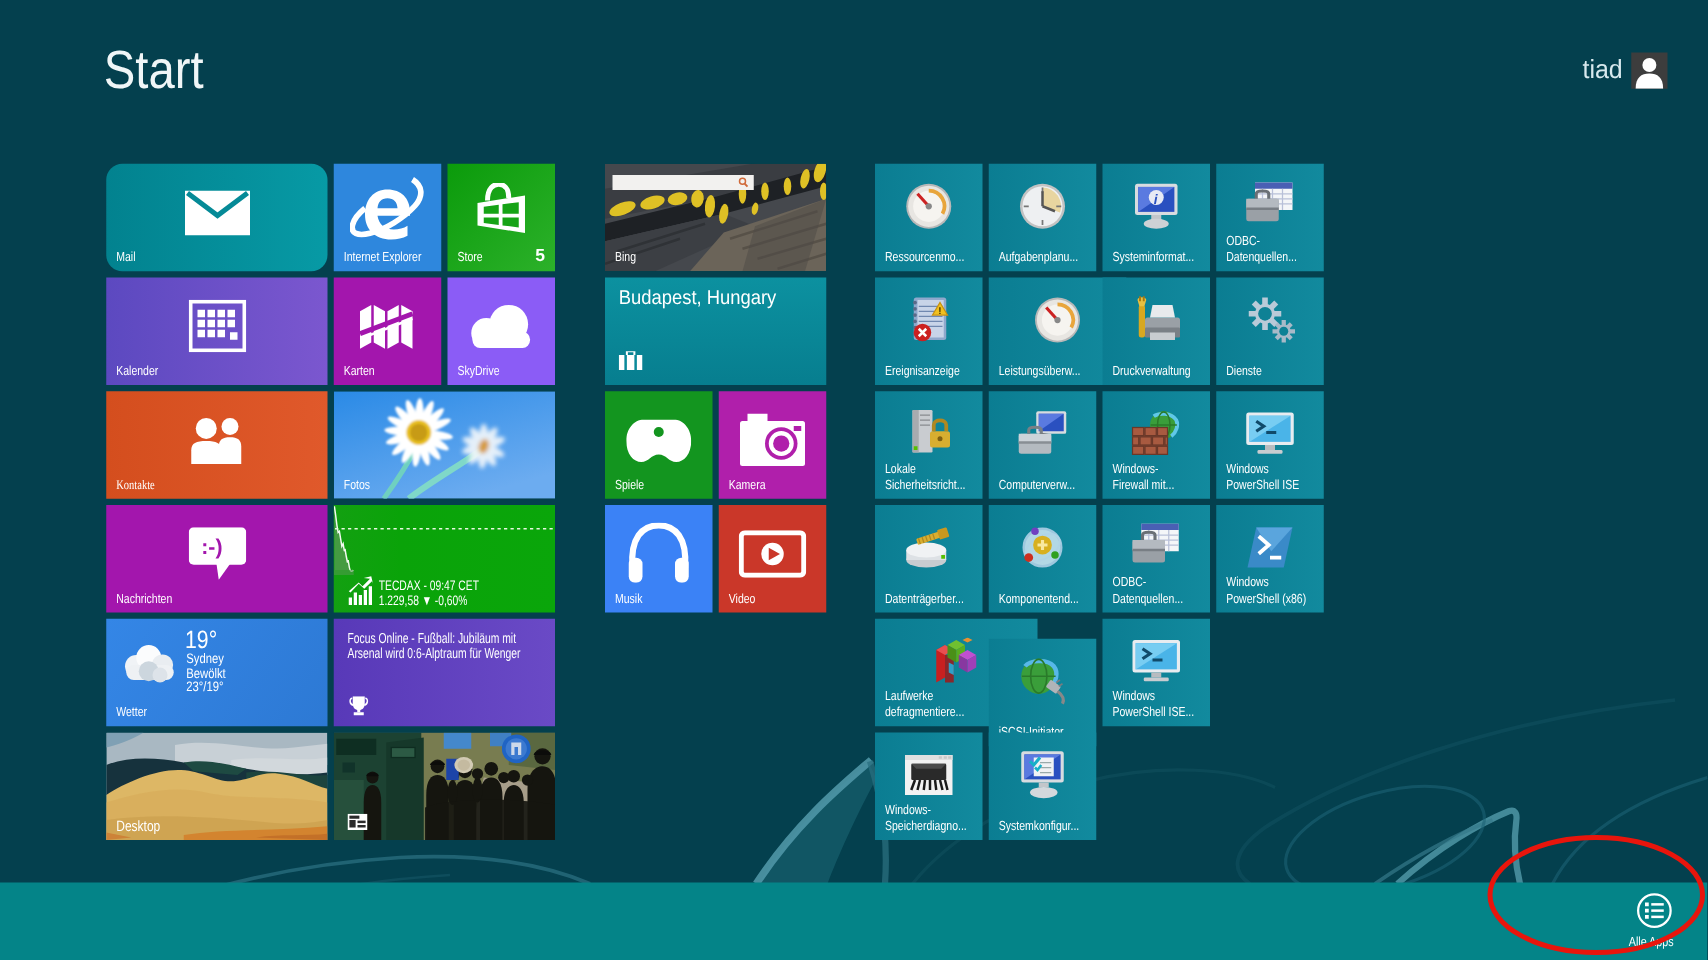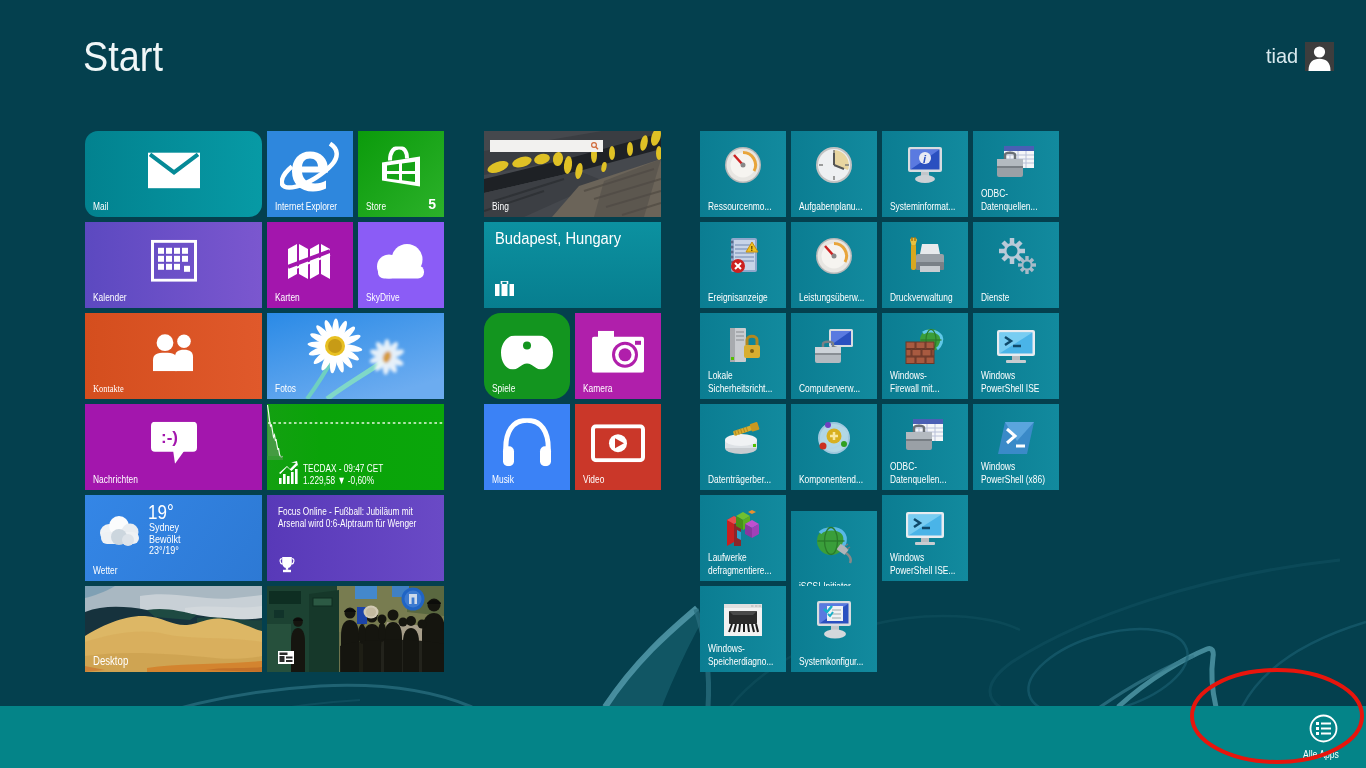--- a/index.html
+++ b/index.html
@@ -327,21 +327,21 @@
 </div>
 <div class="t w" style="left:484px;top:222px;background:linear-gradient(180deg,#0c91a0,#077e8f);">
   <div style="position:absolute;left:11px;top:8px;font-size:16px;color:#fff;transform:scaleX(.92);transform-origin:0 0;">Budapest, Hungary</div>
   <svg style="position:absolute;left:11px;bottom:12px" width="19" height="15" viewBox="0 0 19 15">
     <rect x="0" y="3" width="19" height="12" fill="#fff"></rect>
     <rect x="6.5" y="0" width="6" height="4" fill="none" stroke="#fff" stroke-width="1.6"></rect>
     <rect x="4.5" y="3" width="2" height="12" fill="#0a8a9a"></rect>
     <rect x="12.5" y="3" width="2" height="12" fill="#0a8a9a"></rect>
   </svg>
 </div>
-<div class="t" style="left:484px;top:313px;background:#13951f;border-radius:17px;">
+<div class="t" style="left:484px;top:313px;background:#13951f;">
   <svg class="ic" width="52" height="34" viewBox="0 0 52 34">
     <path d="M 14 0 L 38 0 C 46 0 52 8 52 17 C 52 28 46 34 40 34 C 34 34 32 28 26 28 C 20 28 18 34 12 34 C 6 34 0 28 0 17 C 0 8 6 0 14 0 Z" fill="#fff"></path>
     <circle cx="26" cy="10" r="4" fill="#13951f"></circle>
   </svg>
   <div class="lb">Spiele</div>
 </div>
 <div class="t" style="left:575px;top:313px;background:#b01fab;">
   <svg class="ic" width="52" height="42" viewBox="0 0 52 42">
     <rect x="6" y="0" width="16" height="8" fill="#fff"></rect>
     <rect x="0" y="6" width="52" height="36" rx="2" fill="#fff"></rect>
@@ -446,21 +446,21 @@
           <circle cx="7" cy="26" r="1.5"></circle>
           <circle cx="7" cy="31" r="1.5"></circle>
         </g>
     <path d="M 27 6 L 33 16 L 21 16 Z" fill="#f0c020" stroke="#c89010" stroke-width="1"></path>
     <text x="25.5" y="15" font-size="8" font-weight="bold" fill="#403000">!</text>
     <circle cx="13" cy="30" r="7" fill="#cc2020"></circle>
     <path d="M 10 27 L 16 33 M 16 27 L 10 33" stroke="#fff" stroke-width="2"></path>
   </svg>
   <div class="lb">Ereignisanzeige</div>
 </div>
-<div class="t dt" style="left:791px;top:222px;">
+<div class="t dt" style="left:791px;top:222px;padding-left:24px;">
   <svg class="dic" width="38" height="38" viewBox="0 0 38 38">
     <circle cx="19" cy="19" r="18" fill="#b8b8b8"></circle>
         <circle cx="19" cy="19" r="16.5" fill="#e8e6e2"></circle>
     <circle cx="19" cy="19" r="12.5" fill="#f6f4f0"></circle>
     <path d="M 19 6.5 A 12.5 12.5 0 0 1 30 25" fill="none" stroke="#e8a53c" stroke-width="3"></path>
     <line x1="19" y1="19" x2="10" y2="9" stroke="#cc2222" stroke-width="2.5"></line>
     <circle cx="19" cy="19" r="2.5" fill="#888"></circle>
   </svg>
   <div class="lb">Leistungsüberw...</div>
 </div>
@@ -620,21 +620,21 @@
 </div>
 <div class="t dt" style="left:973px;top:404px;">
   <svg class="dic" width="38" height="34" viewBox="0 0 38 34">
     <path d="M 8 1 L 37 1 L 30 33 L 1 33 Z" fill="#3a8ac8"></path>
     <path d="M 8 1 L 37 1 L 20 20 Z" fill="#5aa5dd"></path>
     <path d="M 10 8 L 18 15 L 10 22" fill="none" stroke="#fff" stroke-width="3"></path>
     <line x1="19" y1="25" x2="28" y2="25" stroke="#fff" stroke-width="3"></line>
   </svg>
   <div class="lb">Windows<br>PowerShell (x86)</div>
 </div>
-<div class="t dt" style="left:700px;top:495px;">
+<div class="t dt" style="left:700px;top:495px;padding-left:44px;">
   <svg class="dic" width="38" height="38" viewBox="0 0 38 38">
     <path d="M 3 10 L 10 6 L 10 32 L 3 36 Z" fill="#c82020"></path>
     <path d="M 3 10 L 10 6 L 17 10 L 10 14 Z" fill="#e85050"></path>
     <rect x="10" y="14" width="7" height="22" fill="#a01818" opacity="0.85"></rect>
     <path d="M 12 6 L 19 2 L 26 6 L 19 10 Z" fill="#70c030"></path>
     <path d="M 12 6 L 19 10 L 19 20 L 12 16 Z" fill="#4a9018"></path>
     <path d="M 19 10 L 26 6 L 26 16 L 19 20 Z" fill="#5aae20"></path>
     <path d="M 21 14 L 28 10 L 35 14 L 28 18 Z" fill="#c050d0"></path>
     <path d="M 21 14 L 28 18 L 28 28 L 21 24 Z" fill="#8838a0"></path>
     <path d="M 28 18 L 35 14 L 35 24 L 28 28 Z" fill="#a040b8"></path>

